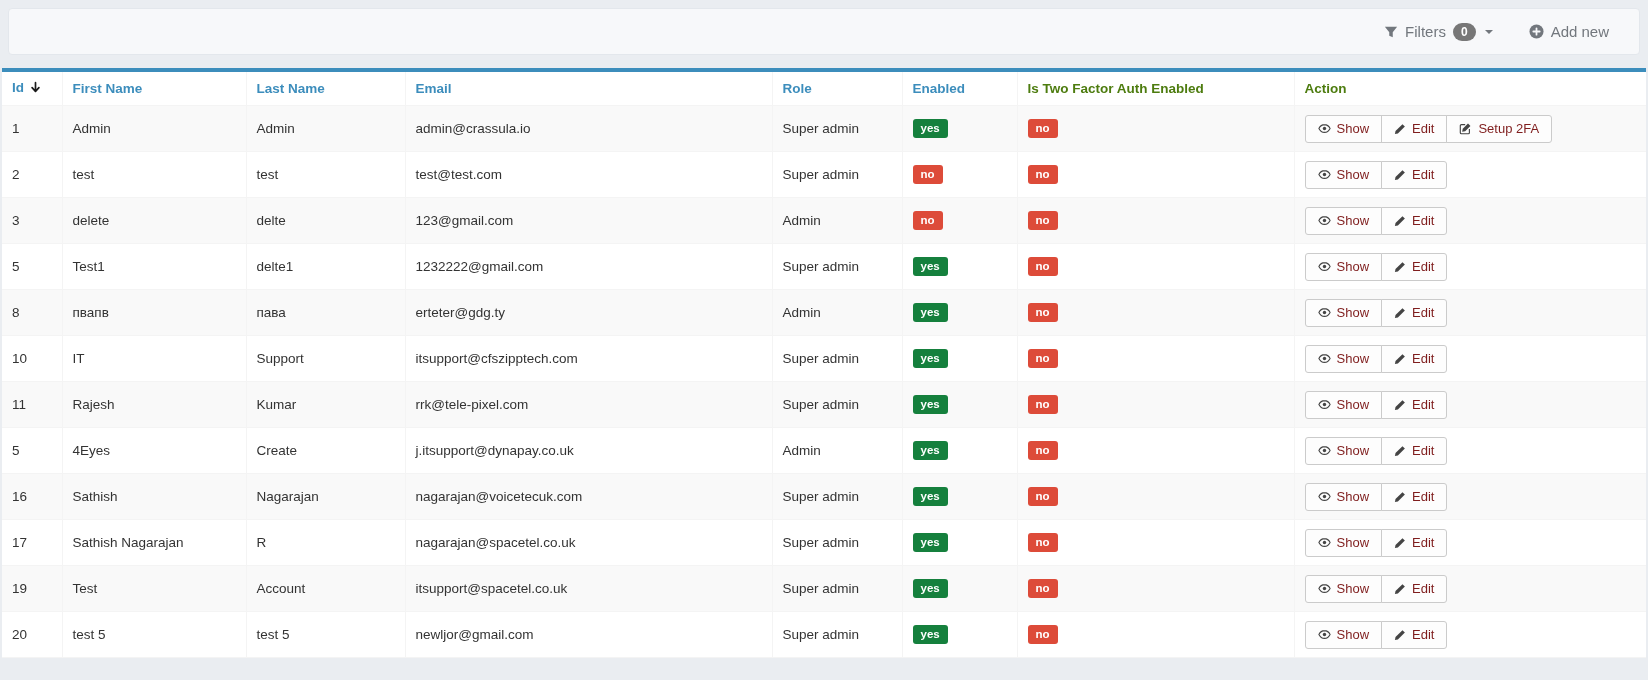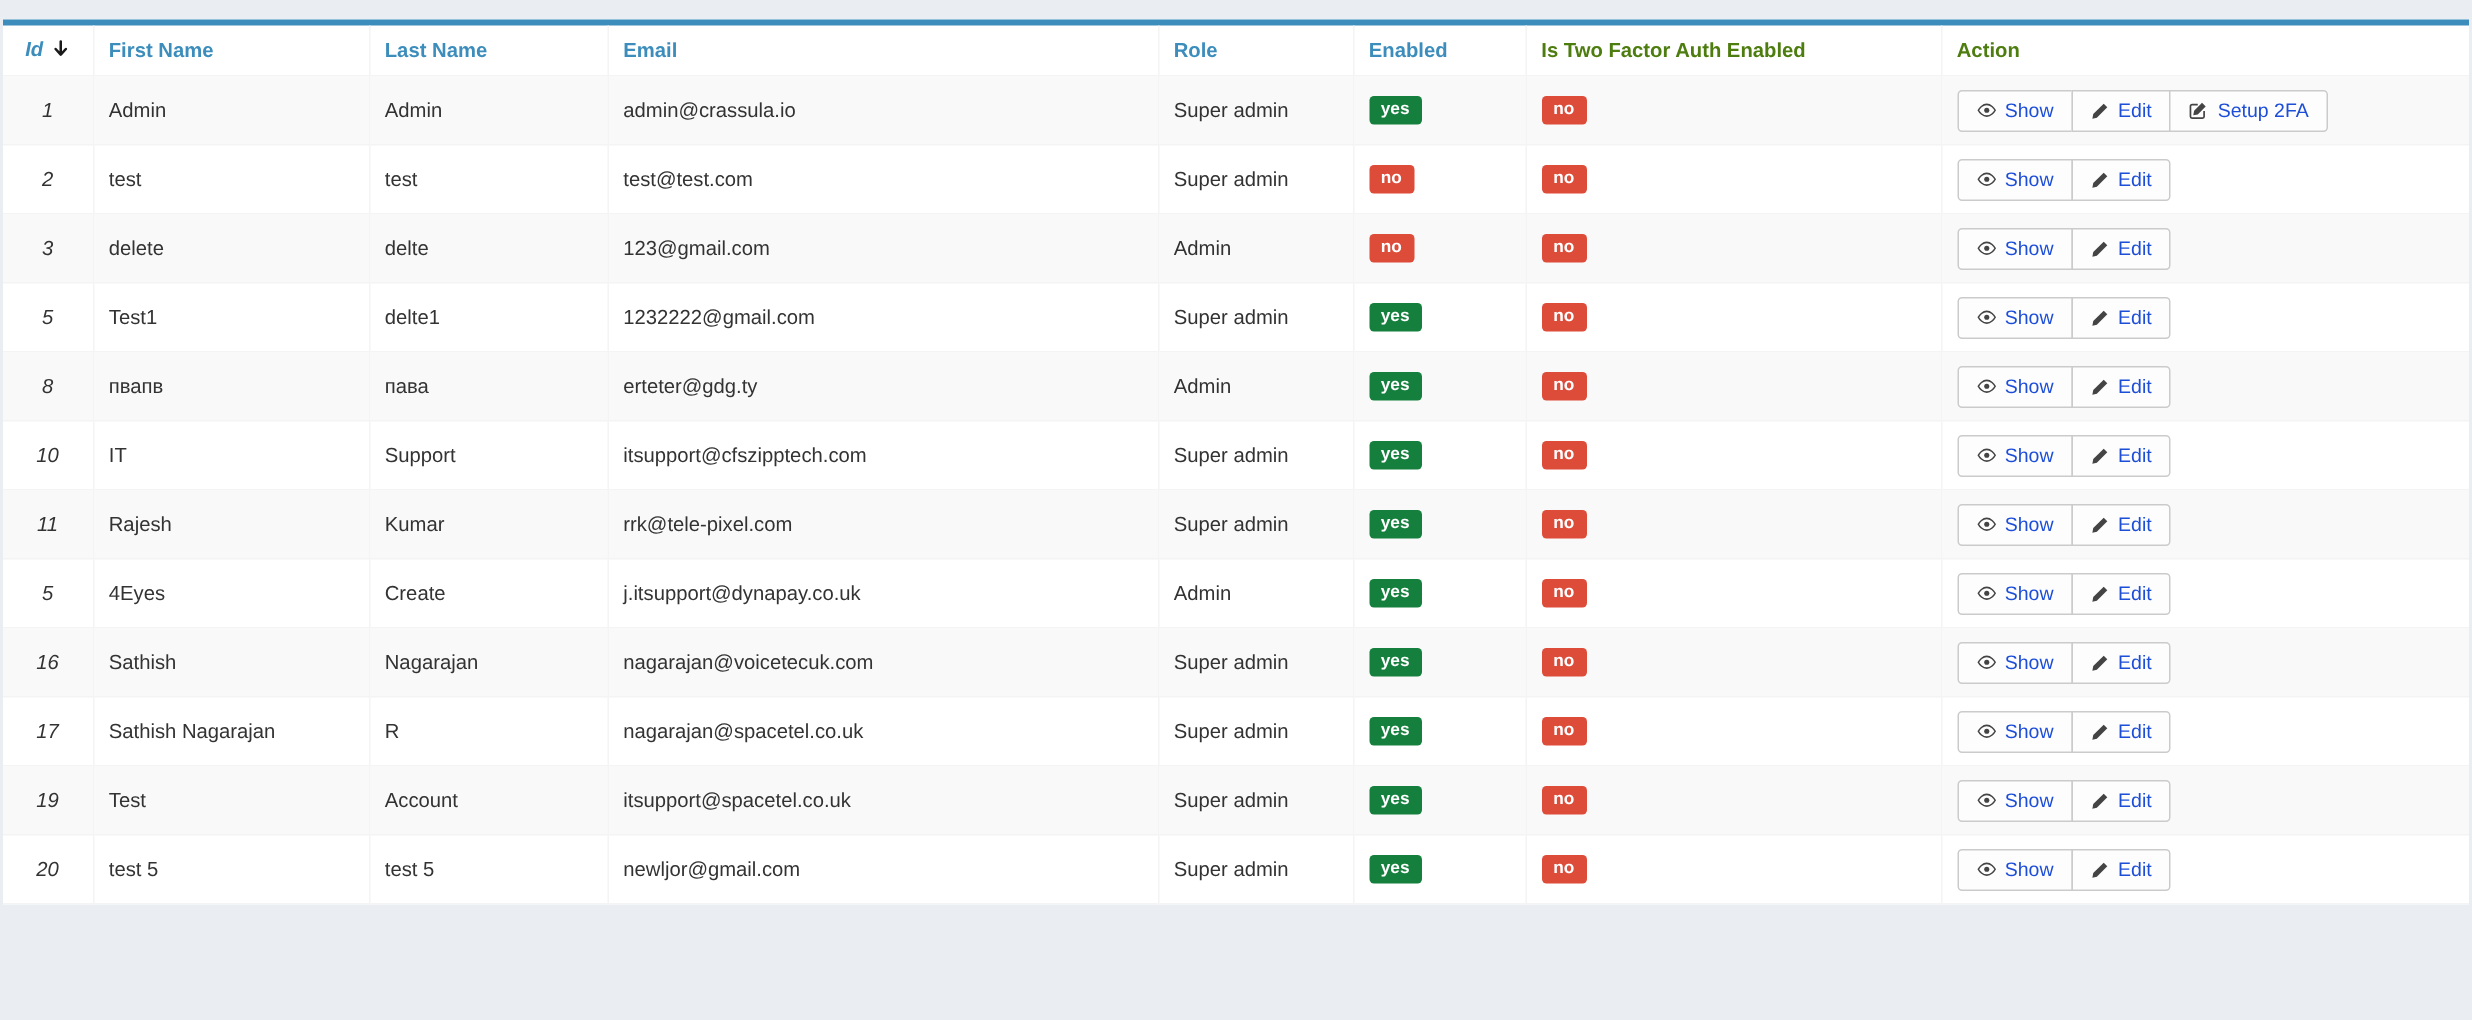--- a/index.html
+++ b/index.html
@@ -51,46 +51,67 @@
   th .th-link  { color:#3c8dbc; cursor:pointer; }
   th .th-plain { color:#4d7c0f; }
   th .sort-ic { vertical-align:-2px; margin-left:5px; }
   td {
     padding:0 10px; height:46px; vertical-align:middle;
     border-right:1px solid #f4f4f4; border-bottom:1px solid #f4f4f4;
     font-size:13.5px; color:#333; white-space:nowrap; overflow:hidden;
   }
   td:last-child { border-right:none; }
   tr.odd td { background:#f9f9f9; }
-  th.num, td.num { text-align:center;font-style:italic; }
+  th.num, td.num { text-align:left; }
   
   .badge {
     display:inline-block; color:#fff;
     font-size:11.5px; font-weight:bold; line-height:13px;
     padding:3px 8px; border-radius:3px;
   }
   .badge.yes { background:#15803d; }
   .badge.no  { background:#dd4b39; }
   
   .btn-group { display:inline-flex; }
   .btn {
     display:inline-flex; align-items:center; gap:6px;
-    background:#fdfdfd; border:1px solid #cbcbcb; color:#1d4ed8;
+    background:#fdfdfd; border:1px solid #cbcbcb; color:#7f1d1d;
     font-size:13px; font-family:inherit; line-height:16px;
     padding:5px 12px; margin-left:-1px; cursor:pointer;
   }
   .btn:first-child { border-radius:3px 0 0 3px; margin-left:0; }
   .btn:last-child  { border-radius:0 3px 3px 0;align-items:center; }
   .btn svg { flex:none; }
 </style>
 </head>
 <body>
 
 <div class="page">
 
+  <div class="toolbar">
+    <button class="tb-btn">
+      <span style="display:inline-flex;">
+        <svg viewBox="0 0 16 16" width="14" height="14">
+            <path d="M1 2h14L10 8.2V14l-4-1.8V8.2z" fill="#72777d"></path>
+          </svg>
+      </span>
+      <span>Filters</span>
+      <span class="count-badge">0</span>
+      <span class="caret"></span>
+    </button>
+    <button class="tb-btn">
+      <span style="display:inline-flex;">
+        <svg viewBox="0 0 16 16" width="15" height="15">
+            <circle cx="8" cy="8" r="7.5" fill="#72777d"></circle>
+            <path d="M8 4.6v6.8M4.6 8h6.8" stroke="#f7f8fa" stroke-width="1.9" stroke-linecap="round"></path>
+          </svg>
+      </span>
+      <span>Add new</span>
+    </button>
+  </div>
 
   <div class="panel">
     <table>
       <colgroup id="cols">
           <col style="width: 60px;">
           <col style="width: 184px;">
           <col style="width: 159px;">
           <col style="width: 367px;">
           <col style="width: 130px;">
           <col style="width: 115px;">

